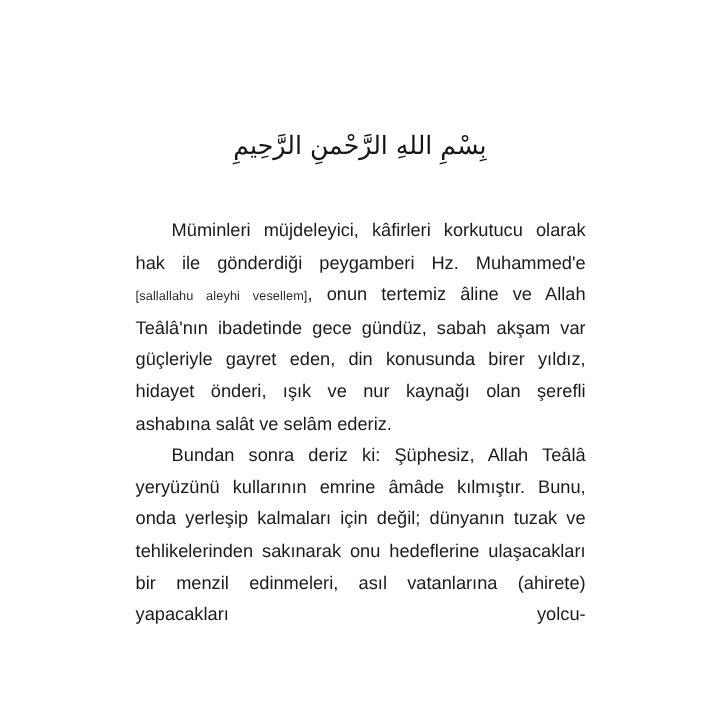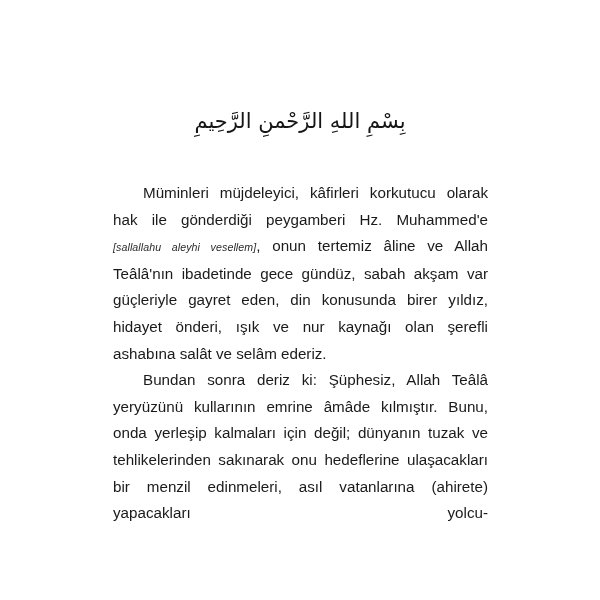--- a/index.html
+++ b/index.html
@@ -74,21 +74,20 @@
     content: "";
     display: inline-block;
     width: 100%;
   }
 
   
   .honorific {
     font-size: 10.6px;
     letter-spacing: 0.1px;
     color: #2a2a2a;
-    font-style: italic;
   }
 </style>
 </head>
 <body>
 
 <div class="page">
 
   <div class="basmala">بِسْمِ اللهِ الرَّحْمنِ الرَّحِيمِ</div>
 
   <div class="textblock">

